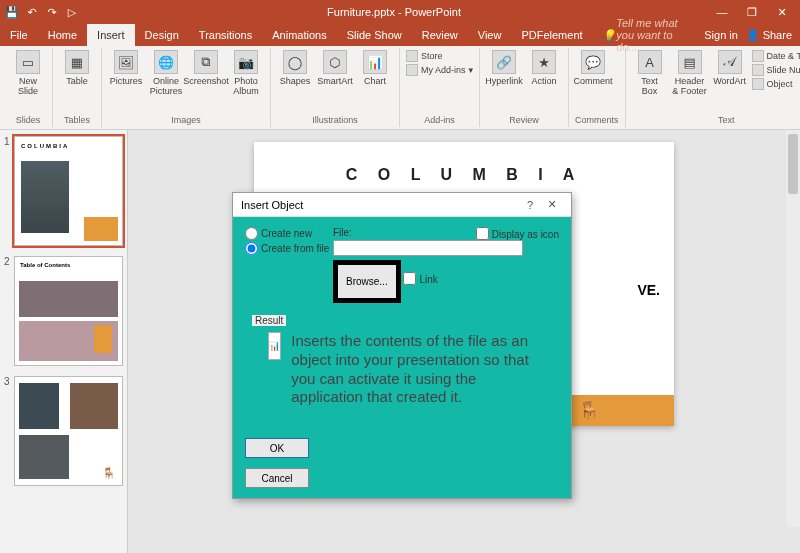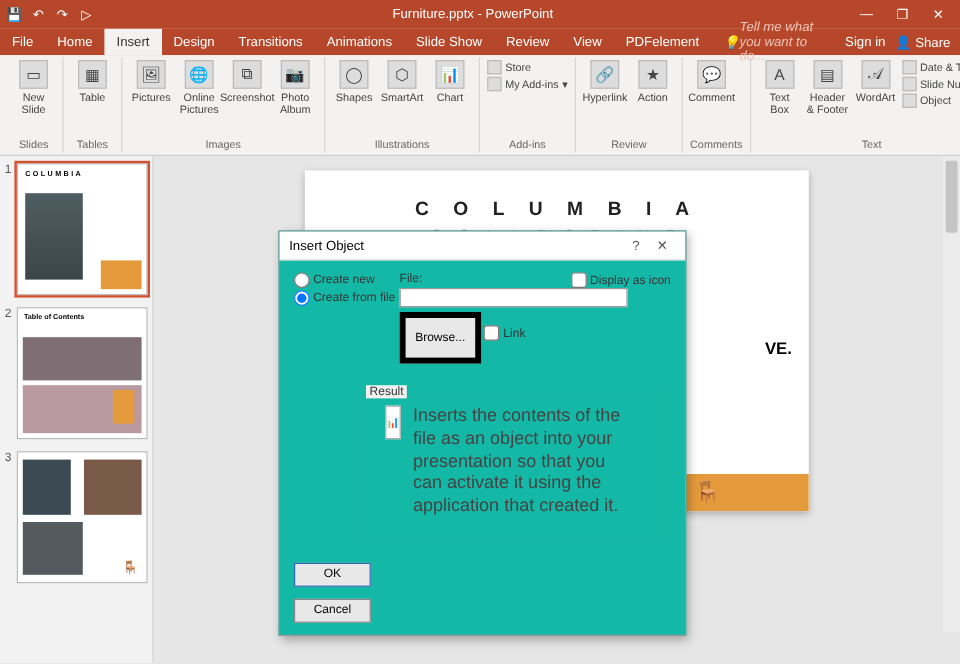--- a/index.html
+++ b/index.html
@@ -60,21 +60,21 @@
 .dlgbody { padding: 10px 12px 8px; font-size: 10px; color: #333; }
 .radios { float: left; width: 88px; }
 .radios label { display: flex; align-items: center; gap: 3px; margin-bottom: 2px; cursor: pointer; }
 .fileblock { margin-left: 88px; }
 .fileblock .lbl { margin-bottom: 2px; }
 .fileblock input[type=text] { width: 190px; height: 16px; border: 1px solid #999; background: #fff; font-size: 10px; }
 .dispicon { float: right; font-size: 10px; display: flex; align-items: flex-end; gap: 3px; }
 .browse { margin-top: 4px; }
 .browse button { font-size: 10px; padding: 11px 8px; background: #e8e8e8; border: 5px solid #000000; cursor: pointer; }
 .linkchk { display: inline-flex; align-items: flex-end; gap: 3px; margin-left: 0; font-size: 10px; }
-.resultbox { clear: both; margin-top: 18px; border: 7px solid #14b8a6; padding: 10px 22px 16px; position: relative; margin-left: 47px; }
+.resultbox { clear: both; margin-top: 18px; border: 1px solid #14b8a6; padding: 10px 22px 16px; position: relative; }
 .resultbox .legend { position: absolute; top: -7px; left: 6px; background: #f0f0f0; padding: 0 3px; font-size: 10px; }
 .resultbox .row { display: flex; gap: 10px; align-items: flex-start; }
 .resultbox .ricon { width: 28px; height: 28px; border: 1px solid #aaa; background: #fff; display: flex; align-items: center; justify-content: center; font-size: 9px; color: #668; }
 .resultbox .txt { font-size: 15px; line-height: 1.25; color: #444; }
 .dlgbtns { display: flex; justify-content: flex-end; gap: 10px; padding: 6px 12px 10px; flex-direction: column; }
 .dlgbtns button { width: 64px; height: 20px; font-size: 10px; background: #e8e8e8; border: 1px solid #888; cursor: pointer; }
 .dlgbtns button.primary { border: 1.5px solid #2b66b3; }
 
 
 .t1 { height: 110px; }

